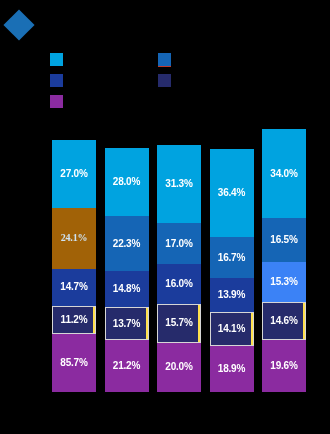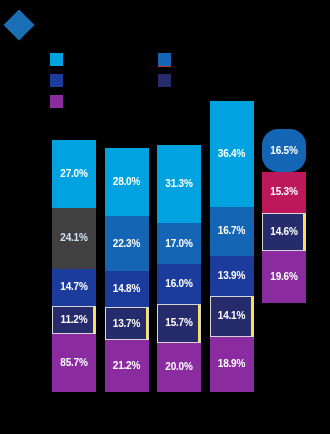--- a/index.html
+++ b/index.html
@@ -84,21 +84,21 @@
     </div>
   </div>
 </div>
 
 <div class="chart">
   <div class="plot" id="plot">
       <div class="bar" style="left: 51px; width: 44px; height: 252.08px;">
         <div class="seg" style="background: rgb(0, 163, 224); height: 27%;">
           <span class="seg-label">27.0%</span>
         </div>
-        <div class="seg dim" style="background: #404040; height: 24.1%;">
+        <div class="seg dim" style="background: #a16207; height: 24.1%; font-family: Liberation Serif, serif;">
           <span class="seg-label">24.1%</span>
         </div>
         <div class="seg" style="background: rgb(27, 60, 156); height: 14.7%;">
           <span class="seg-label">14.7%</span>
         </div>
         <div class="seg highlight" style="background: rgb(38, 43, 107); height: 11.2%;">
           <span class="seg-label">11.2%</span>
         </div>
         <div class="seg" style="background: rgb(139, 43, 160); height: 23%;">
           <span class="seg-label">85.7%</span>
@@ -131,42 +131,45 @@
         <div class="seg" style="background: rgb(27, 60, 156); height: 16%; text-align: center;">
           <span class="seg-label">16.0%</span>
         </div>
         <div class="seg highlight" style="background: rgb(38, 43, 107); height: 15.7%;">
           <span class="seg-label">15.7%</span>
         </div>
         <div class="seg" style="background: rgb(139, 43, 160); height: 20%;">
           <span class="seg-label">20.0%</span>
         </div>
       </div>
-      <div class="bar" style="left: 208.5px; width: 44px; height: 291px;">
+      <div class="bar" style="left: 208.5px; width: 44px; height: 243px;">
         <div class="seg" style="background: rgb(0, 163, 224); height: 36.4%;">
           <span class="seg-label">36.4%</span>
         </div>
         <div class="seg" style="background: rgb(21, 101, 181); height: 16.7%;">
           <span class="seg-label">16.7%</span>
         </div>
         <div class="seg" style="background: rgb(27, 60, 156); height: 13.9%;">
           <span class="seg-label">13.9%</span>
         </div>
         <div class="seg highlight" style="background: rgb(38, 43, 107); height: 14.1%;">
           <span class="seg-label">14.1%</span>
         </div>
         <div class="seg" style="background: rgb(139, 43, 160); height: 18.9%;">
           <span class="seg-label">18.9%</span>
         </div>
       </div>
       <div class="bar" style="left: 261px; width: 44px; height: 263.04px;">
-        <div class="seg" style="background: rgb(21, 101, 181); height: 16.5%; border-radius: 16px;">
+        <div class="seg" style="background: rgb(0, 163, 224); height: 34%;">
+          <span class="seg-label">34.0%</span>
+        </div>
+        <div class="seg" style="background: rgb(21, 101, 181); height: 16.5%;">
           <span class="seg-label">16.5%</span>
         </div>
-        <div class="seg" style="background: #be185d; height: 15.3%;">
+        <div class="seg" style="background: #3b82f6; height: 15.3%;">
           <span class="seg-label">15.3%</span>
         </div>
         <div class="seg highlight" style="background: rgb(38, 43, 107); height: 14.6%;">
           <span class="seg-label">14.6%</span>
         </div>
         <div class="seg" style="background: rgb(139, 43, 160); height: 19.6%;">
           <span class="seg-label">19.6%</span>
         </div>
       </div>
     </div>

